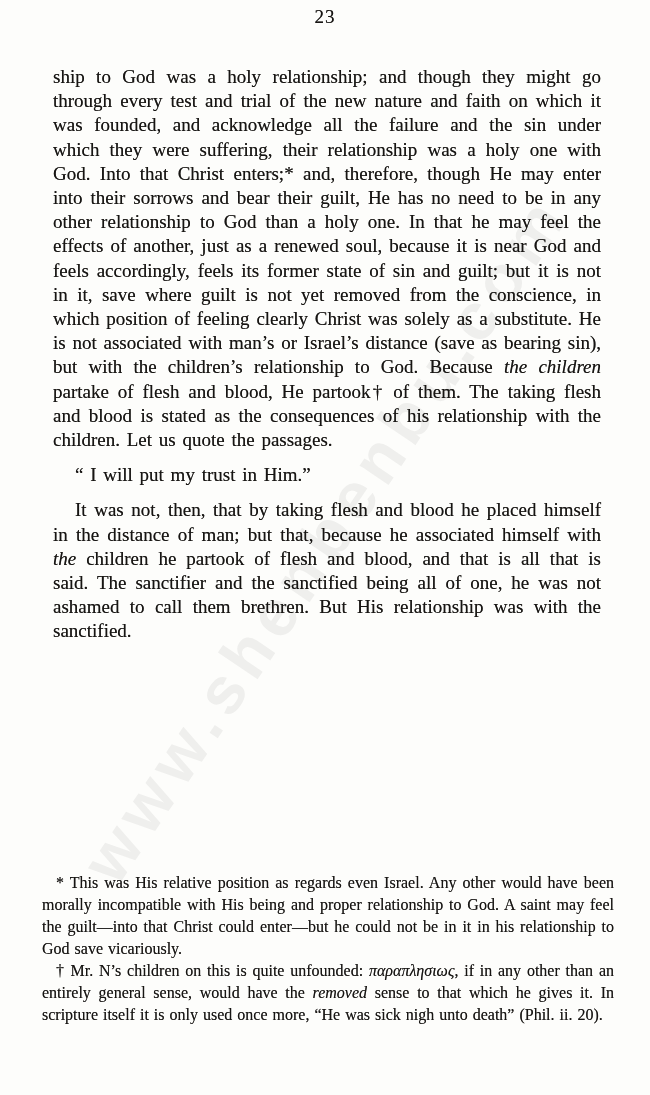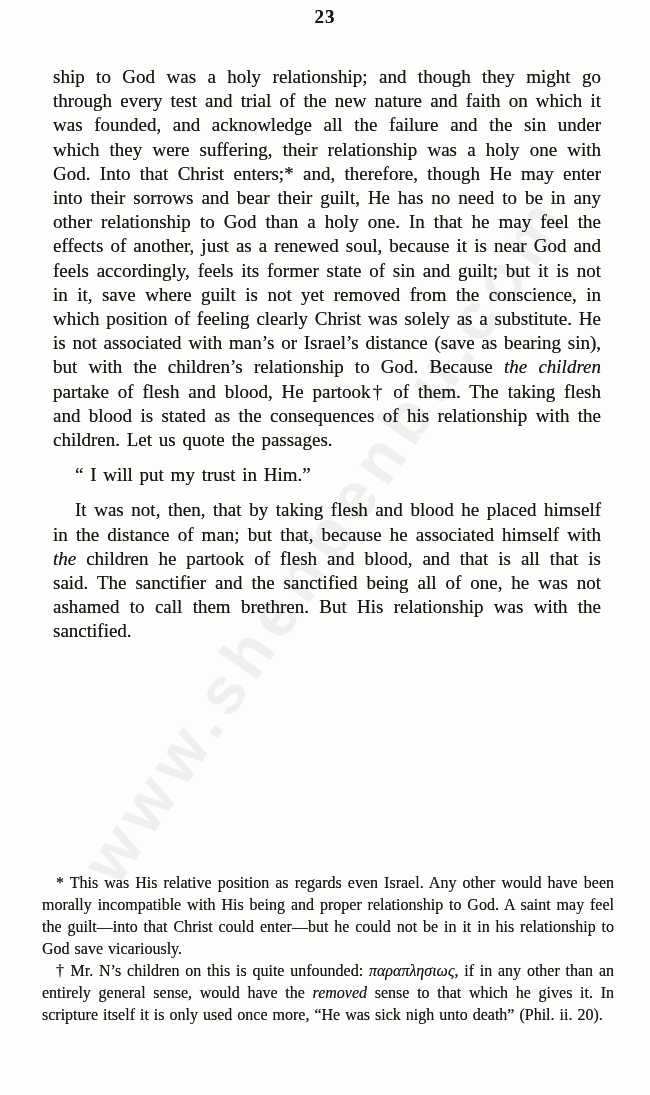--- a/index.html
+++ b/index.html
@@ -17,21 +17,21 @@
     overflow: hidden;
     box-sizing: border-box;
   }
   .page-number {
     position: absolute;
     top: 6px;
     left: 0;
     width: 100%;
     text-align: center;
     font-size: 19px;
-    font-weight: bold;
+    font-weight: normal;
     letter-spacing: 1px;
     text-shadow: 0 0 0.5px rgba(20,18,16,0.6);
   }
   .body-text {
     position: absolute;
     left: 42px;
     top: 54px;
     width: 570px;
     font-size: 19px;
     line-height: 24.2px;

